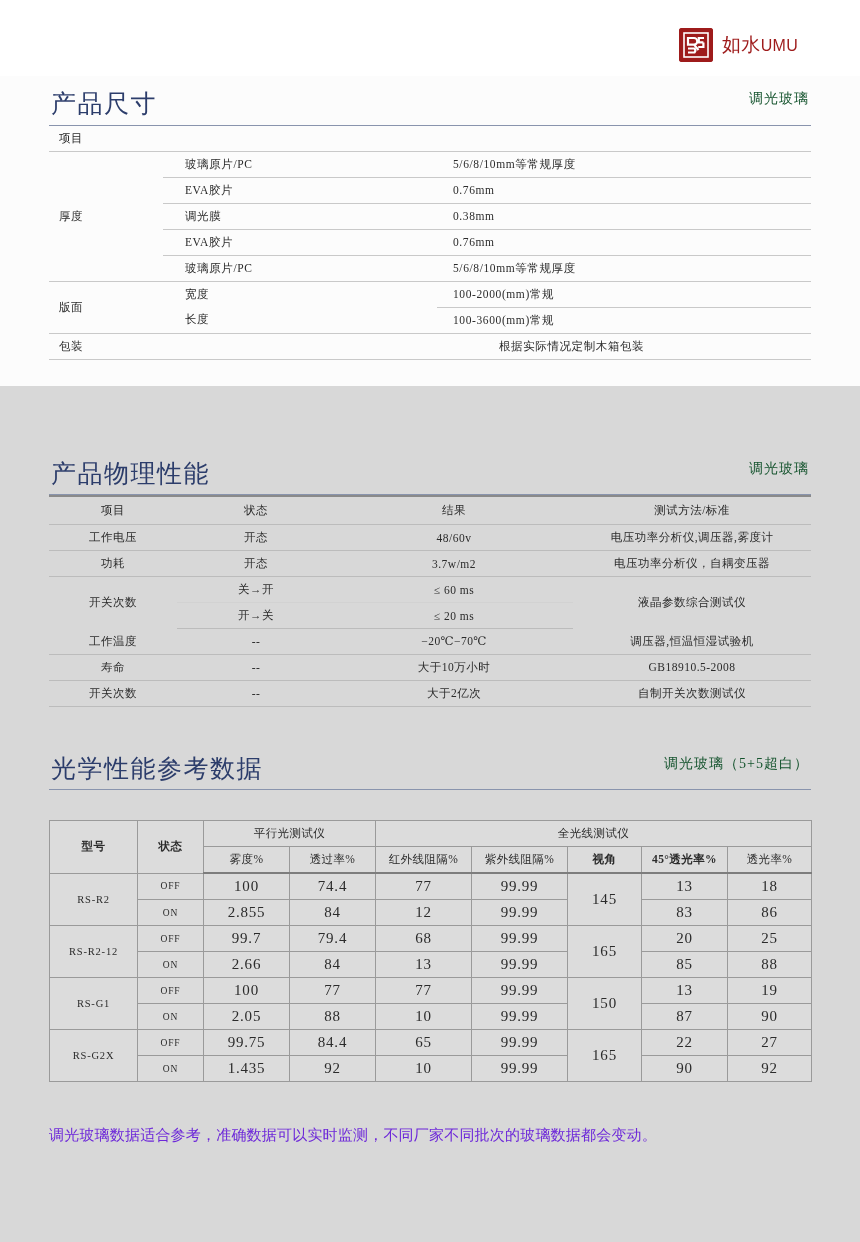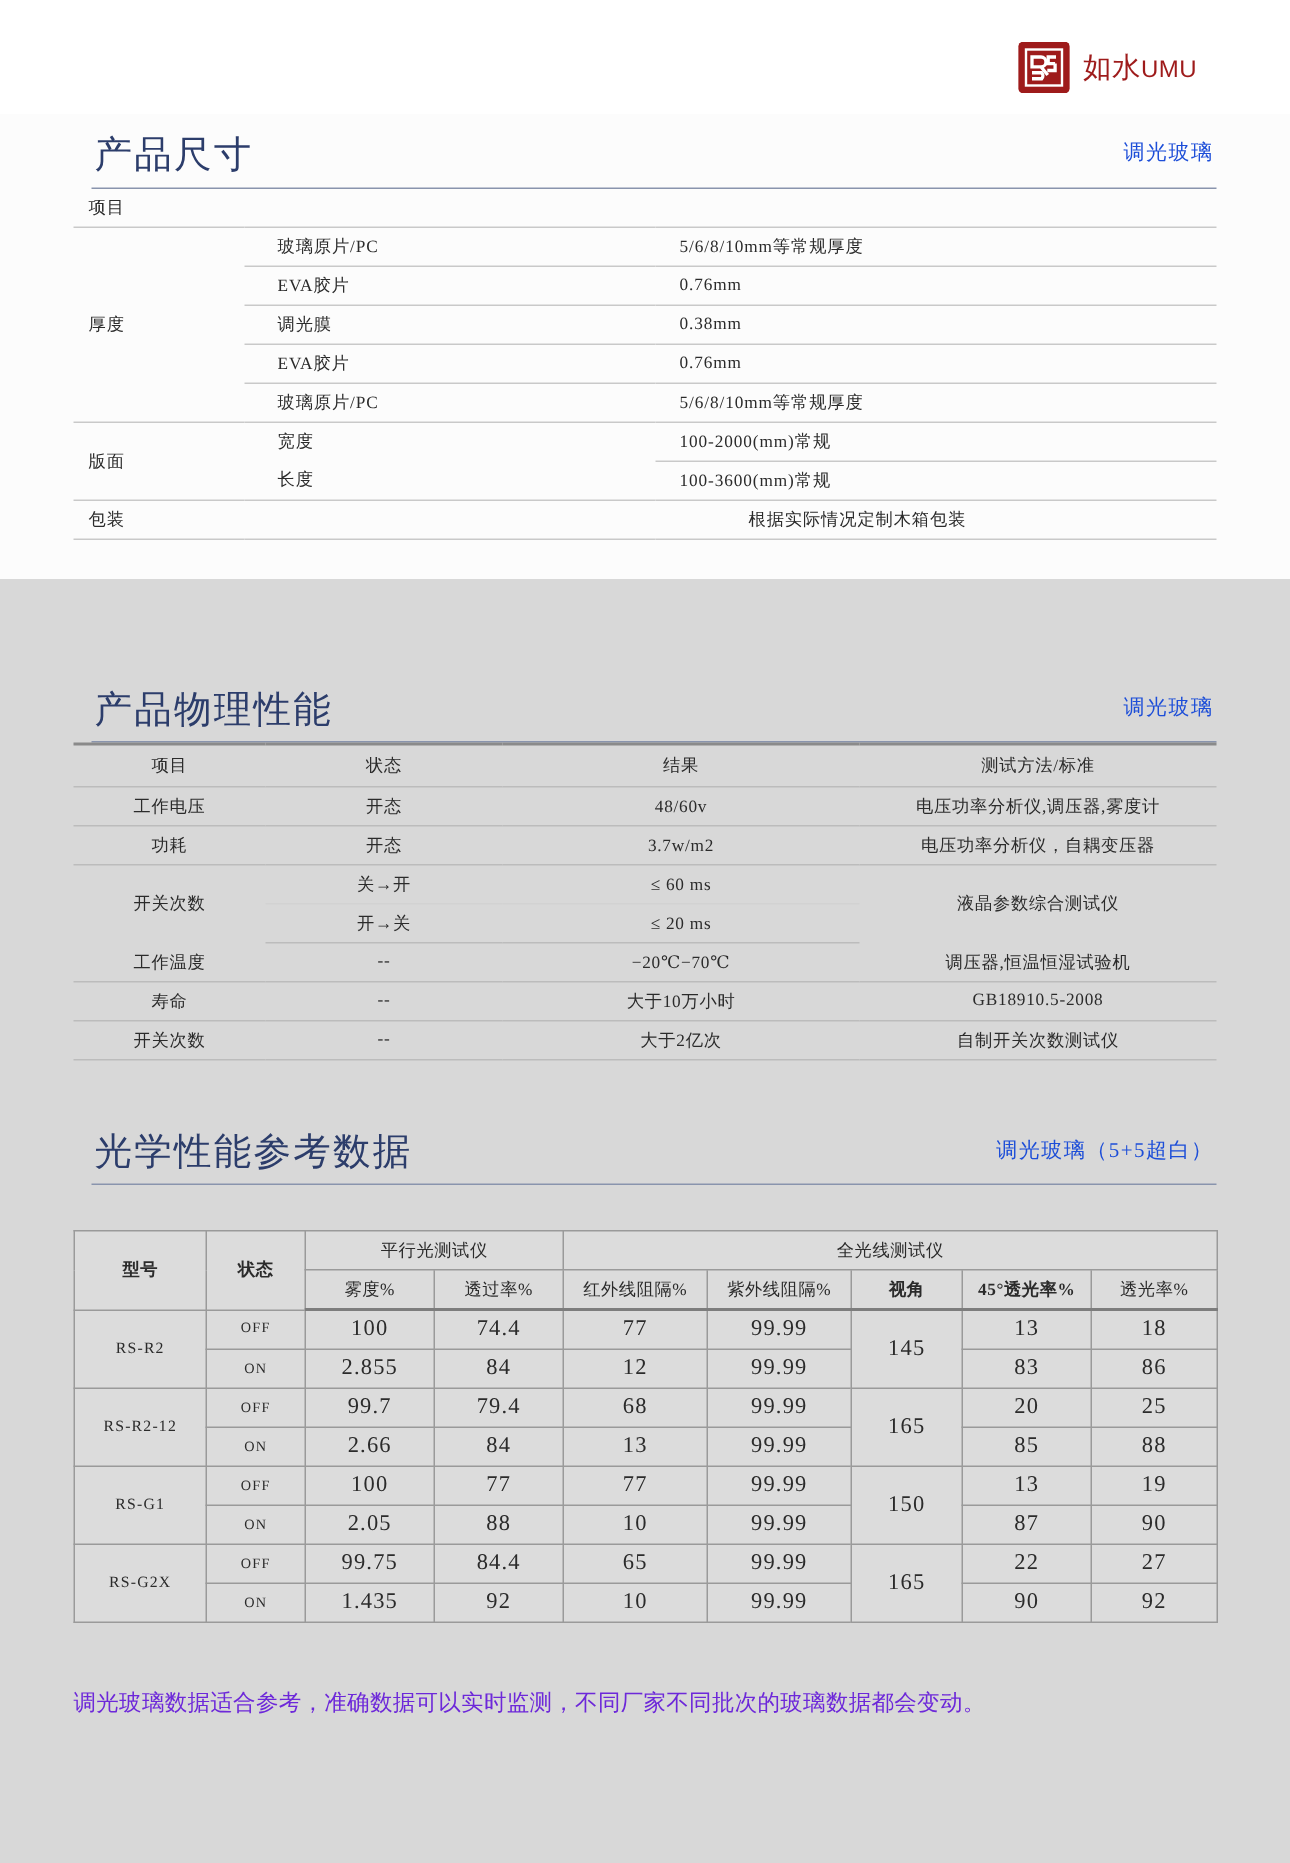--- a/index.html
+++ b/index.html
@@ -50,35 +50,34 @@
 
   
   .sec1-block {
     background: #fcfcfc;
     padding: 0 0 26px 0;
   }
   .sec-inner { width: 762px; margin: 0 auto; }
 
   .sec-head {
     display: flex;
-    align-items: center;
+    align-items: flex-start;
     justify-content: space-between;
     border-bottom: 1.5px solid #8994ad;
     padding: 14px 2px 7px 2px;
-    margin-left: 12px;
   }
   .sec-title {
     font-size: 25px;
     color: #2c3d6b;
     letter-spacing: 1.5px;
     line-height: 1.1;
   }
   .sec-sub {
     font-size: 14px;
-    color: #1d4ed8;
+    color: #14532d;
     letter-spacing: 1px;
     padding-bottom: 3px;
   }
 
   
   table { border-collapse: collapse; width: 100%; }
 
   .t-size { font-size: 11.5px; color: #2b2b2b; }
   .t-size td {
     padding: 5px 6px;

